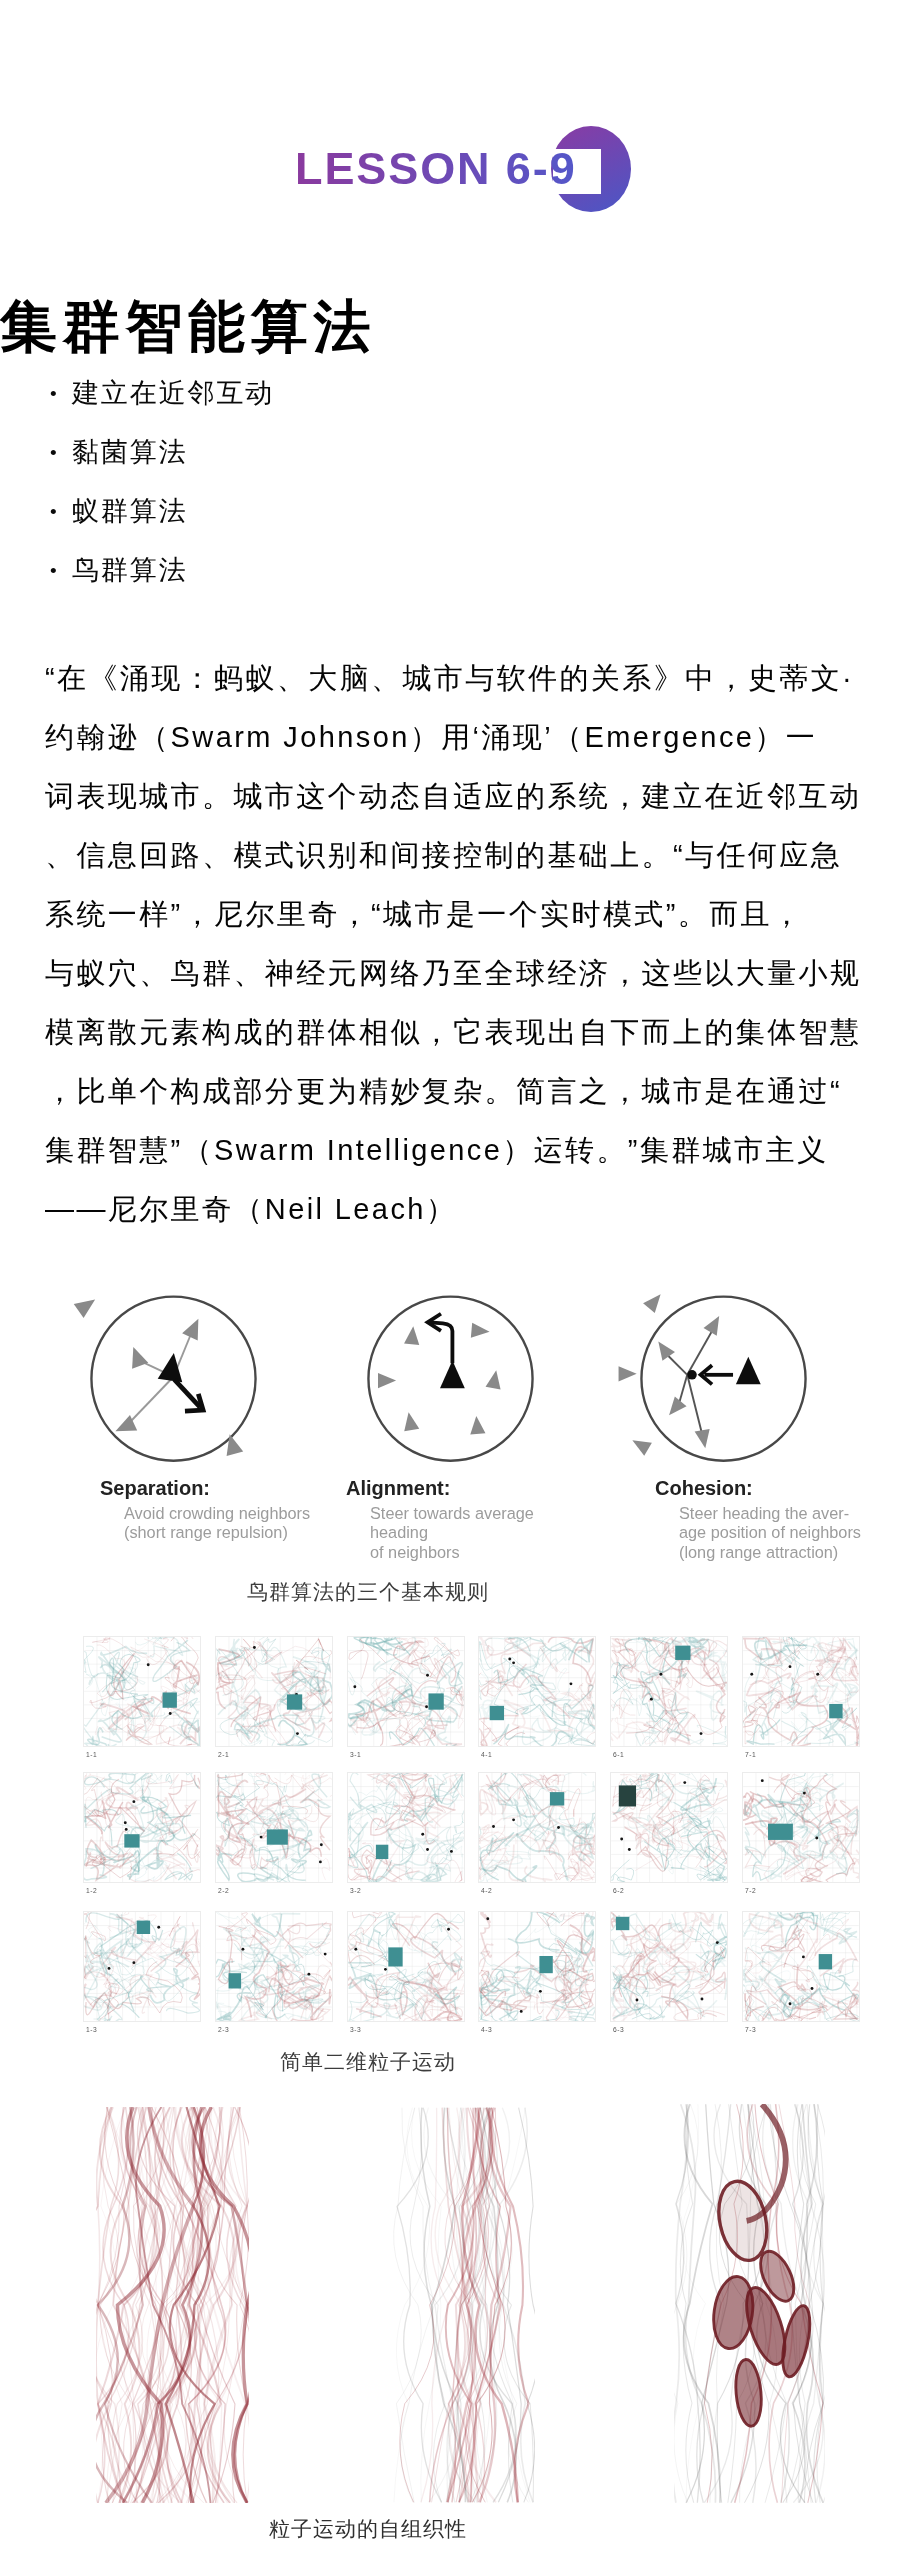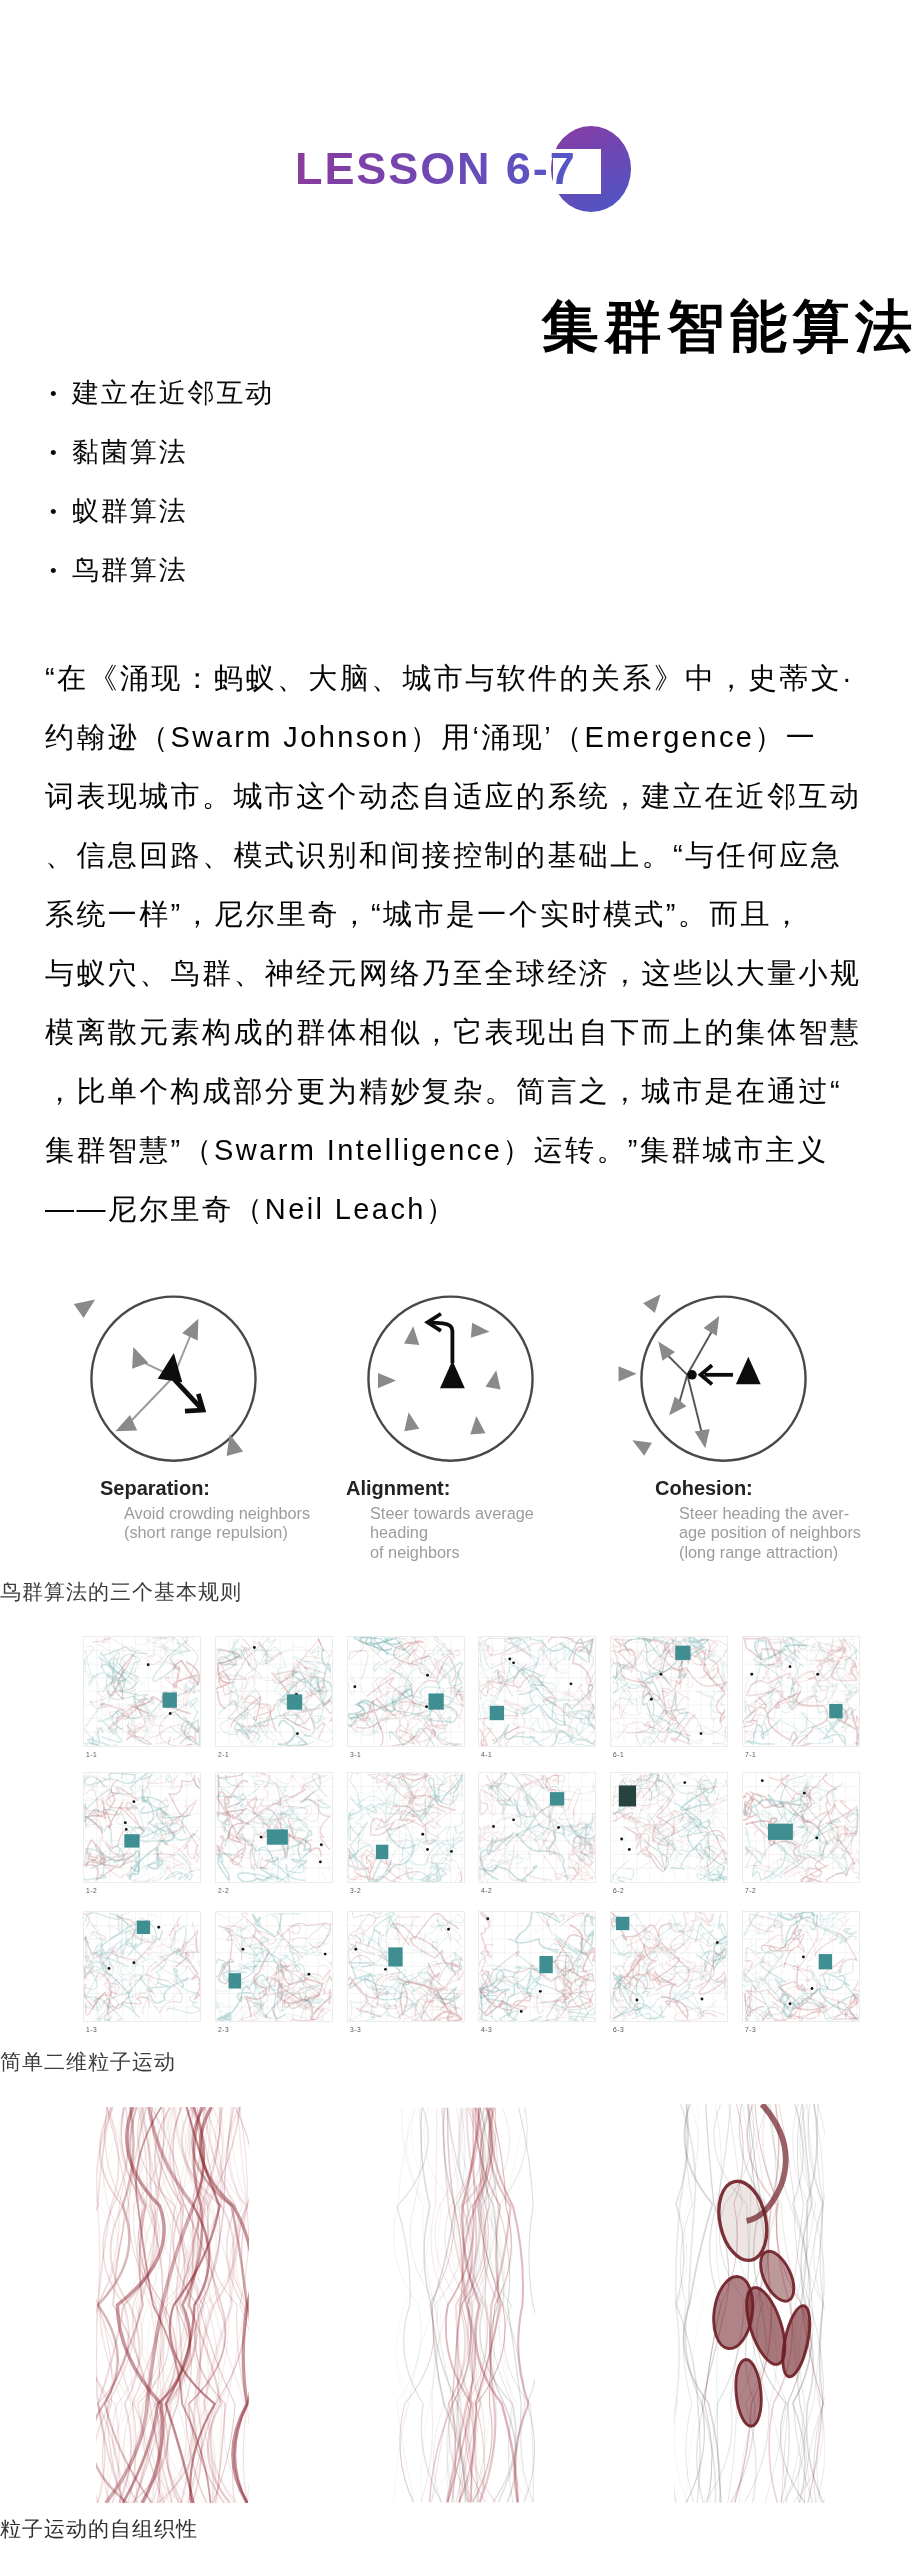--- a/index.html
+++ b/index.html
@@ -8,59 +8,59 @@
 
   
   .badge-circle{position:absolute;left:551px;top:126px;width:80px;height:86px;border-radius:50%;
     background:linear-gradient(155deg,var(--grad1,#8a3ba3),var(--grad2,#4a57c6));z-index:1;}
   .badge-notch{position:absolute;left:553px;top:149px;width:48px;height:45px;background:#fff;z-index:2;}
   .badge-text{position:absolute;left:295px;top:143px;z-index:3;font-size:45px;font-weight:800;
     letter-spacing:1.9px;background:linear-gradient(90deg,#8a3a9e,#5457c9);
     -webkit-background-clip:text;background-clip:text;color:transparent;white-space:nowrap;}
 
   
-  .title{position:absolute;left:0;top:251px;width:918px;text-align:right;font-size:57px;
+  .title{position:absolute;left:0;top:251px;width:918px;text-align:left;font-size:57px;
     font-weight:900;letter-spacing:5.7px;color:#000;}
 
   
   .bullets{position:absolute;left:50px;top:364px;margin:0;padding:0;list-style:none;}
   .bullets li{height:59px;line-height:59px;font-size:27px;letter-spacing:1.9px;color:#0a0a0a;}
   .bullets .dot{font-size:19px;margin-right:13.4px;vertical-align:1.9px;}
 
   
   .quote{position:absolute;left:45px;top:649px;width:851px;}
   .quote div{height:59px;line-height:59px;font-size:29px;letter-spacing:2.4px;
     white-space:nowrap;color:#050505;}
 
   
   .rule-svg{position:absolute;top:1281px;width:229px;height:201px;}
   .rule-label{position:absolute;top:1477px;width:249px;}
   .rule-label h3{margin:0 0 3.8px 0;font-size:20px;font-weight:bold;color:#222;}
   .rule-label div{font-size:16.3px;line-height:19.6px;color:#9c9c9c;margin-left:24px;}
-  .caption{position:absolute;left:0;width:736px;text-align:left;font-size:21px;
+  .caption{position:absolute;left:0;width:736px;text-align:center;font-size:21px;
     letter-spacing:1px;color:#3c3c3c;}
 
   
   .tile{position:absolute;width:116px;height:109px;background:#fff;outline:1px solid #ececec;}
   .tile svg{display:block;}
   .tile-label{position:absolute;font-size:6.7px;color:#555;letter-spacing:0.5px;}
   .gl{stroke:#e2e2e2;stroke-width:0.4;}
 
   
   .trail{position:absolute;top:2107px;}
 </style>
 </head>
 <body>
 
 <div class="page">
 
   <div>
     <div class="badge-circle" style="background: linear-gradient(155deg, rgb(138, 59, 163), rgb(74, 87, 198));"></div>
     <div class="badge-notch"></div>
-    <div class="badge-text" style="background-image: linear-gradient(90deg, rgb(138, 58, 158), rgb(84, 87, 201));">LESSON 6-7</div>
+    <div class="badge-text" style="background-image: linear-gradient(90deg, rgb(138, 58, 158), rgb(84, 87, 201));">LESSON 6-9</div>
   </div>
 
   <h1 class="title">集群智能算法</h1>
 
   <ul class="bullets">
       <li><span class="dot">•</span><span>建立在近邻互动</span></li>
       <li><span class="dot">•</span><span>黏菌算法</span></li>
       <li><span class="dot">•</span><span>蚁群算法</span></li>
       <li><span class="dot">•</span><span>鸟群算法</span></li>
     </ul>

